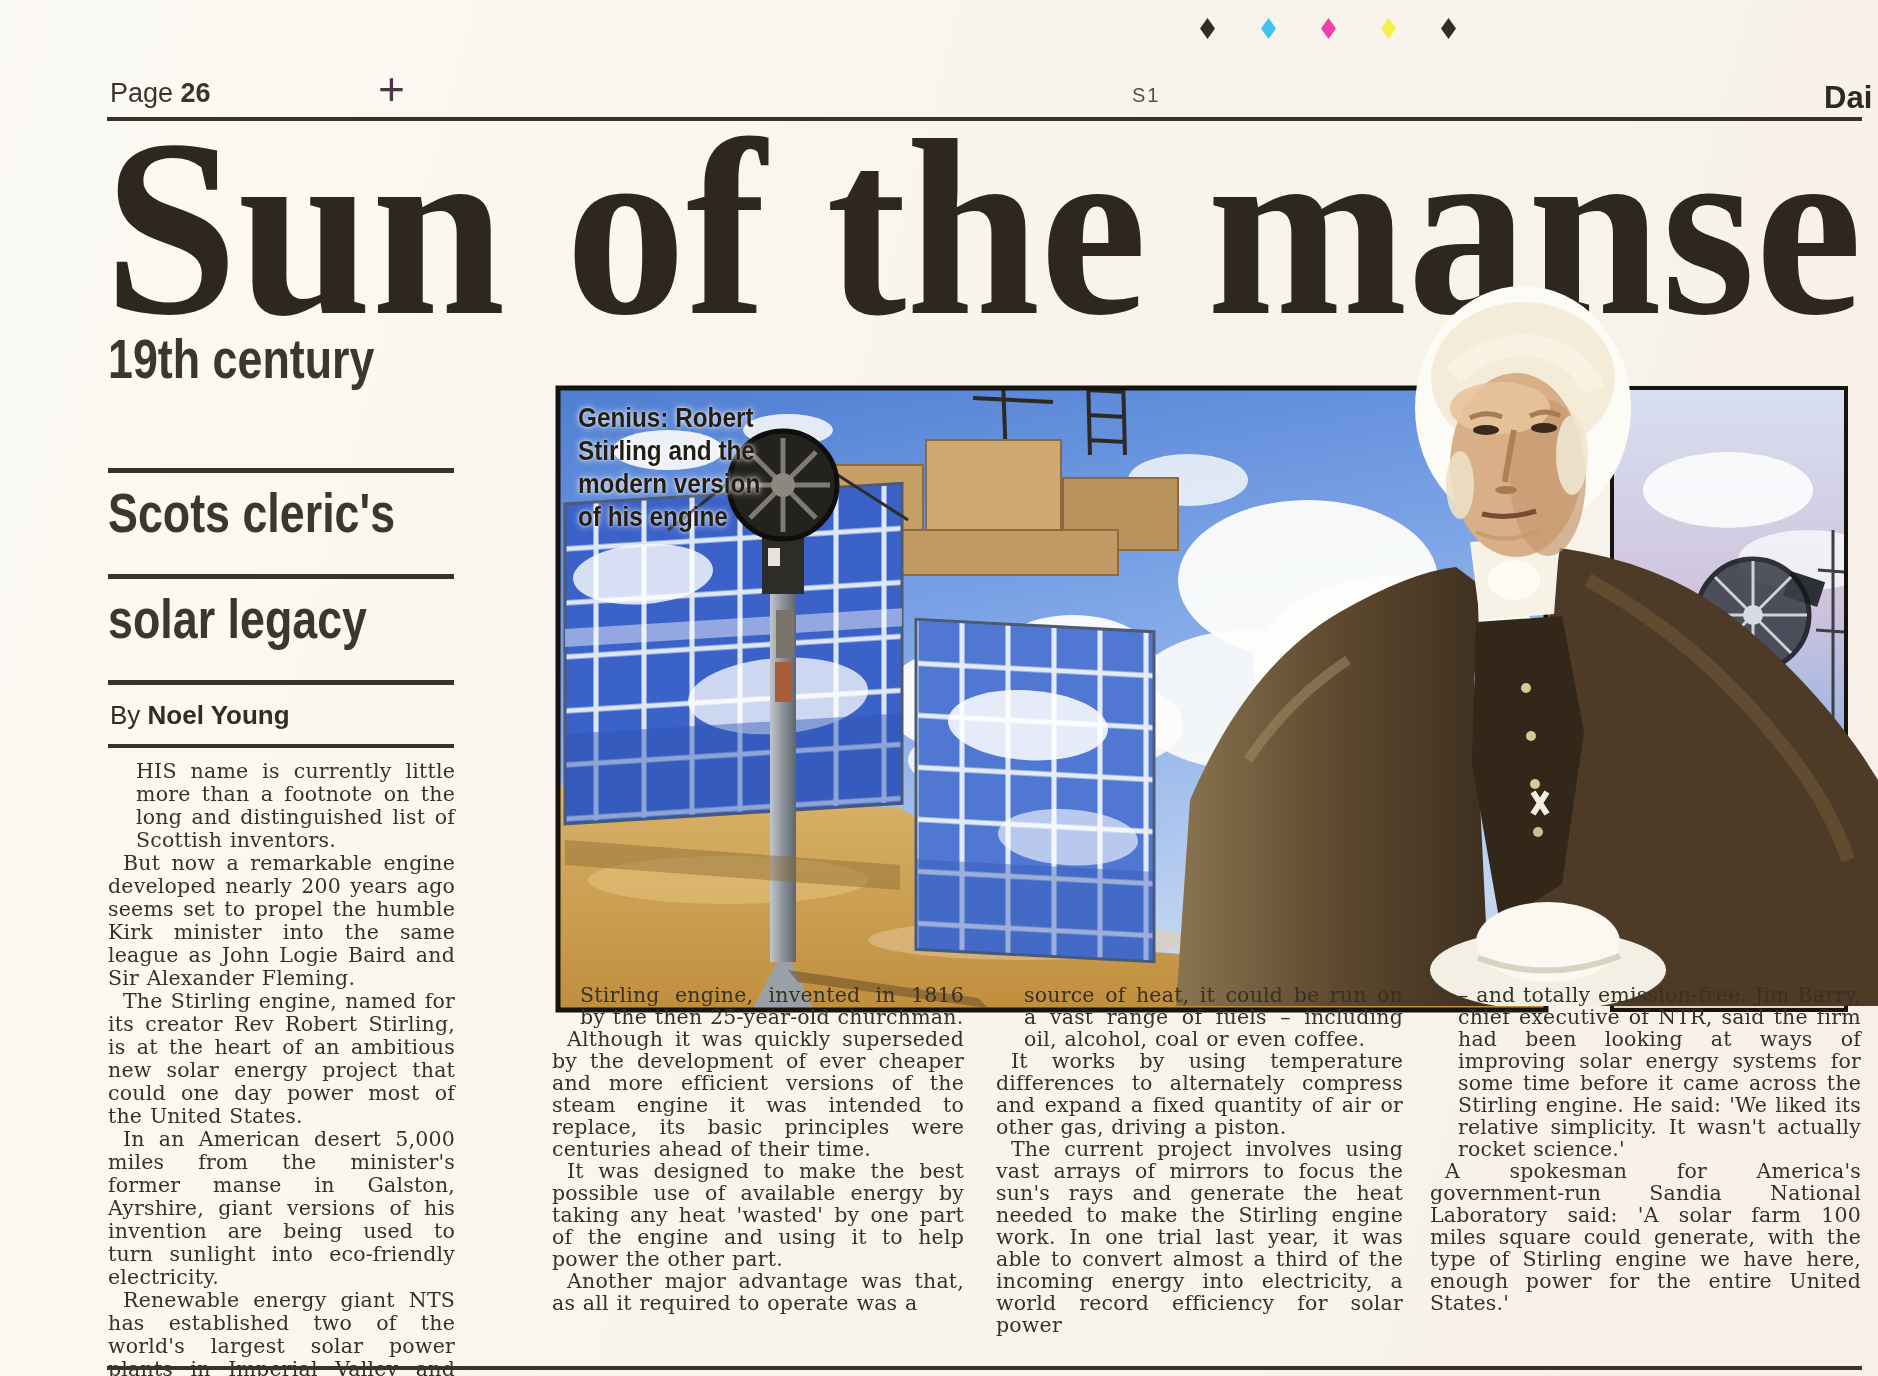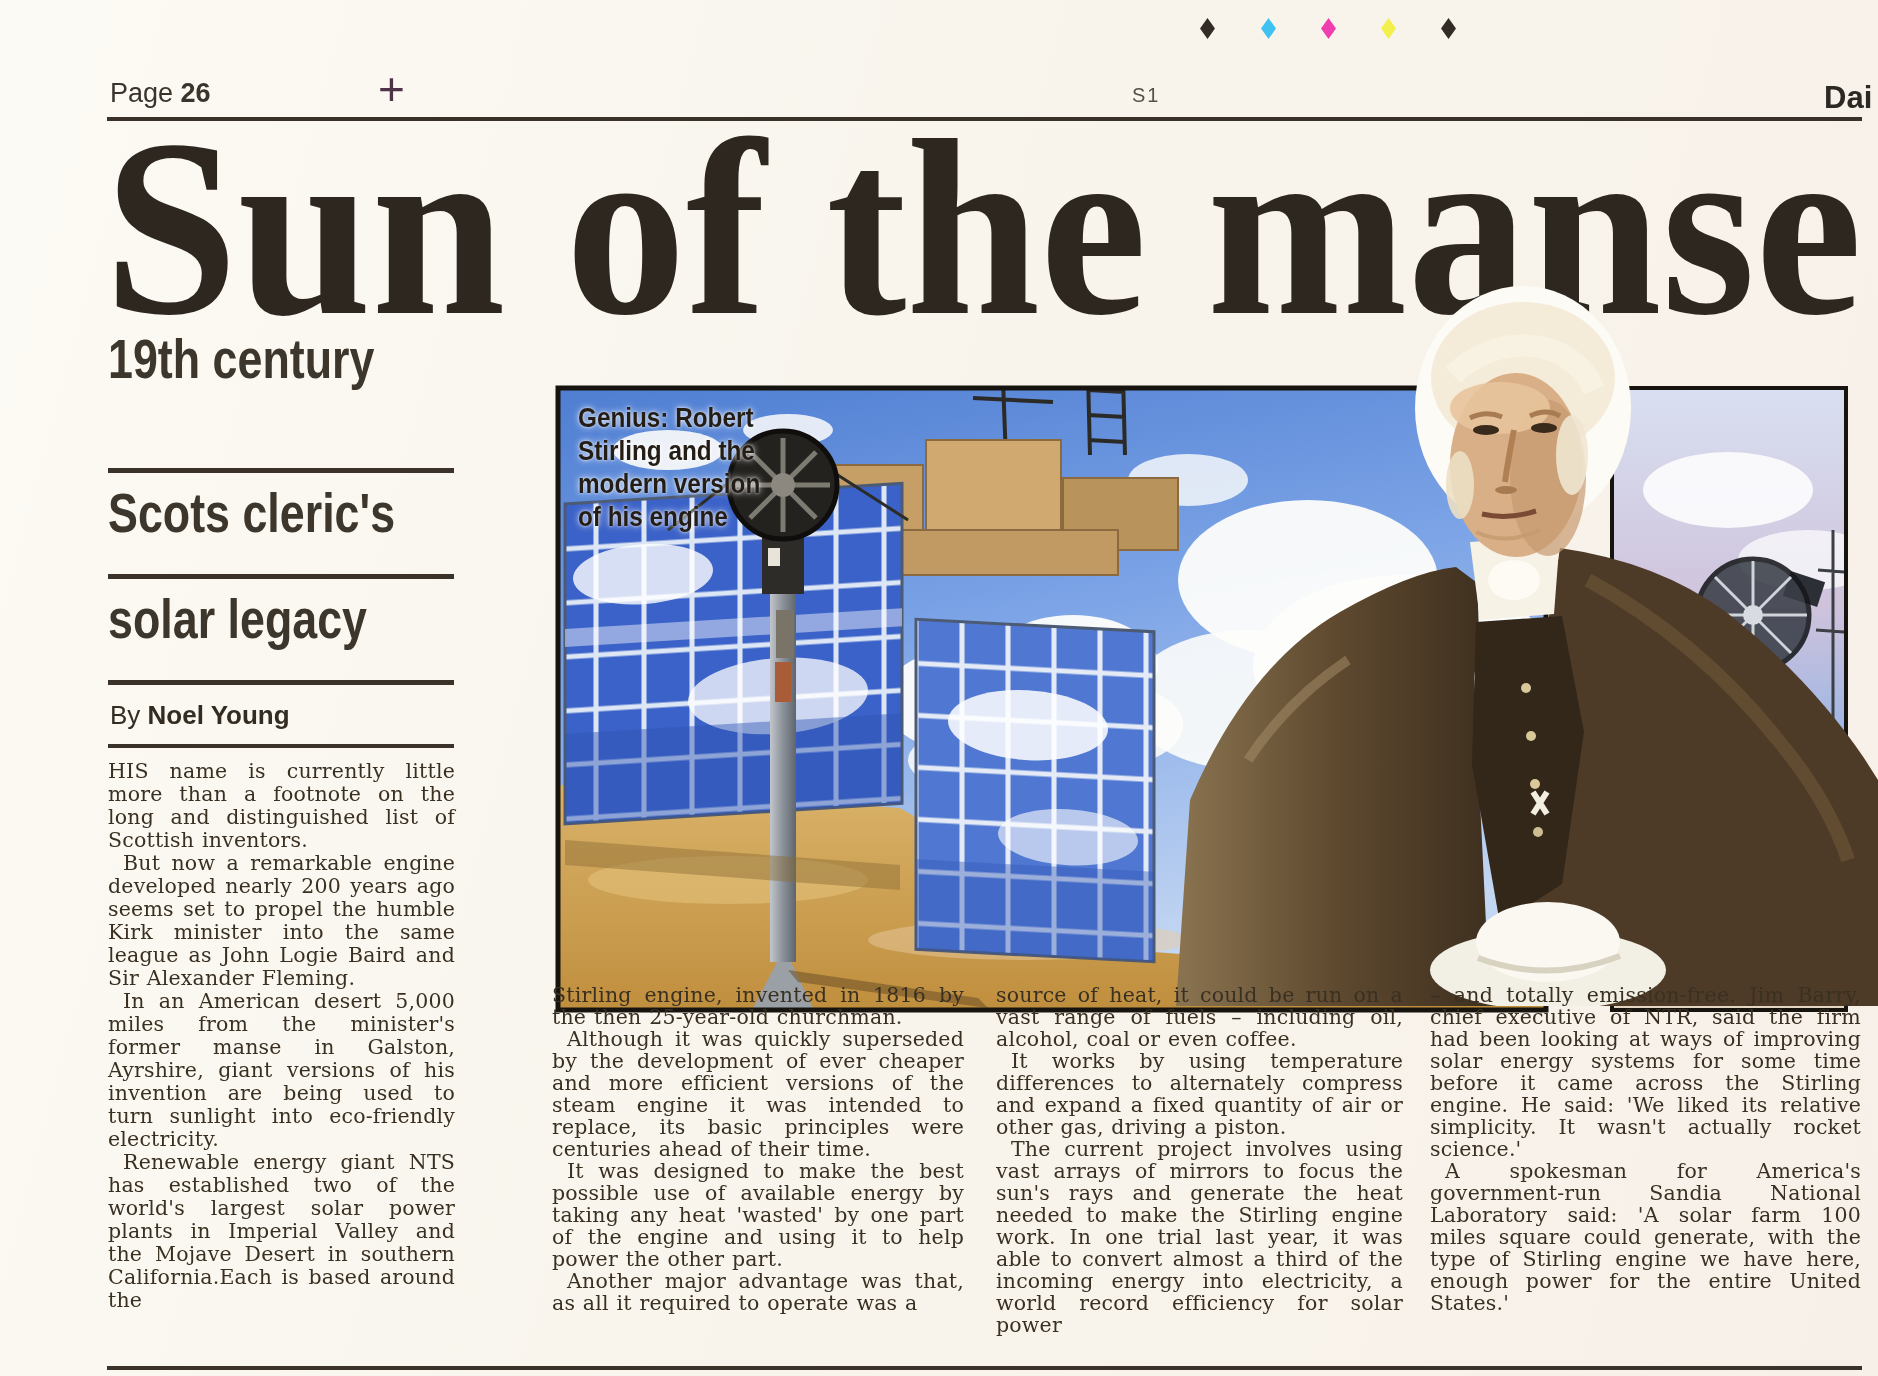--- a/index.html
+++ b/index.html
@@ -23,21 +23,21 @@
   .deck-line{left:108px;font-size:56px;font-weight:bold;color:#3d362c;line-height:1.05;
     transform:scaleX(.8);transform-origin:0 50%;white-space:nowrap;}
   .deck-rule{left:108px;width:346px;height:5px;background:#3b332a;}
   .byline{left:110px;top:700px;font-size:26px;color:#332c22;}
   .byline b{font-weight:bold;}
   .byline-rule{left:108px;top:744px;width:346px;height:4px;background:#3b332a;}
   
   .copy{font-family:"DejaVu Serif","Liberation Serif",serif;font-size:20.5px;
     color:#3a3022;text-align:justify;letter-spacing:.2px;word-spacing:1px;}
   .copy p{margin:0;text-indent:15px;}
-  .copy p:first-child{text-indent:0;}
+  .copy p:first-child{text-indent:0;margin-left:28px;}
   .intro-col{left:108px;top:760px;width:347px;line-height:23px;}
   .story-col{top:984px;line-height:22px;}
   .col-1{left:552px;width:412px;}
   .col-2{left:996px;width:407px;}
   .col-3{left:1430px;width:431px;}
   .bottom-rule{left:107px;top:1366px;width:1755px;height:4px;background:#3b332a;}
   
   .caption{left:578px;top:402px;font-size:27px;font-weight:bold;line-height:33px;
     color:#241d15;transform:scaleX(.9);transform-origin:0 0;
     text-shadow:0 0 8px rgba(255,255,255,.85),0 0 3px rgba(255,255,255,.7);}
@@ -75,20 +75,21 @@
   <div class="abs deck-rule" style="top:680px"></div>
   <div class="abs byline">
     <span>By</span>
     <b>Noel Young</b>
   </div>
   <div class="abs byline-rule"></div>
 
   <div class="abs copy intro-col">
     <p>HIS name is currently little more than a footnote on the long and distinguished list of Scottish inventors.</p>
     <p>But now a remarkable engine developed nearly 200 years ago seems set to propel the humble Kirk minister into the same league as John Logie Baird and Sir Alexander Fleming.</p>
+    <p>The Stirling engine, named for its creator Rev Robert Stirling, is at the heart of an ambitious new solar energy project that could one day power most of the United States.</p>
     <p>In an American desert 5,000 miles from the minister's former manse in Galston, Ayrshire, giant versions of his invention are being used to turn sunlight into eco-friendly electricity.</p>
     <p>Renewable energy giant NTS has established two of the world's largest solar power plants in Imperial Valley and the Mojave Desert in southern California.Each is based around the</p>
   </div>
 
   <svg class="abs" style="left:548px;top:280px" width="1330" height="740" viewBox="0 0 1330 740">
     <defs>
       <linearGradient id="skyG" x1="0" y1="0" x2="0.3" y2="1">
         <stop offset="0" stop-color="#4f7ed2"></stop>
           <stop offset="0.45" stop-color="#7ba3e6"></stop>
         <stop offset="1" stop-color="#c3d6f2"></stop>

